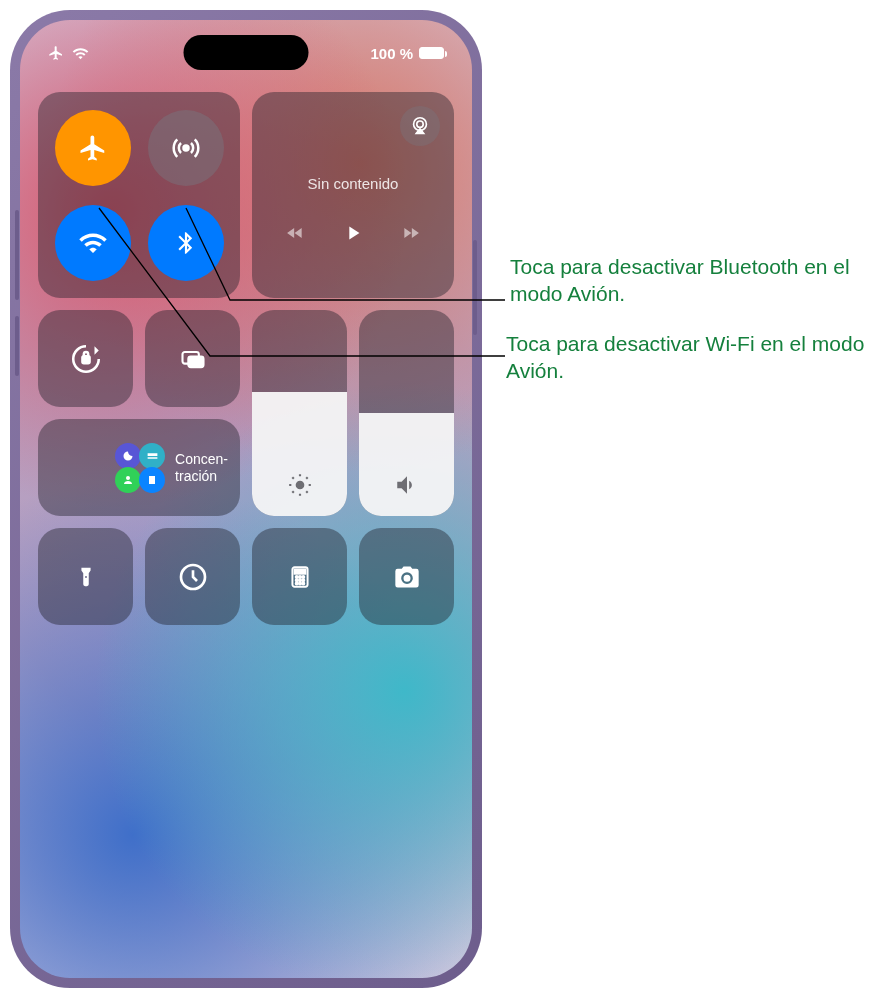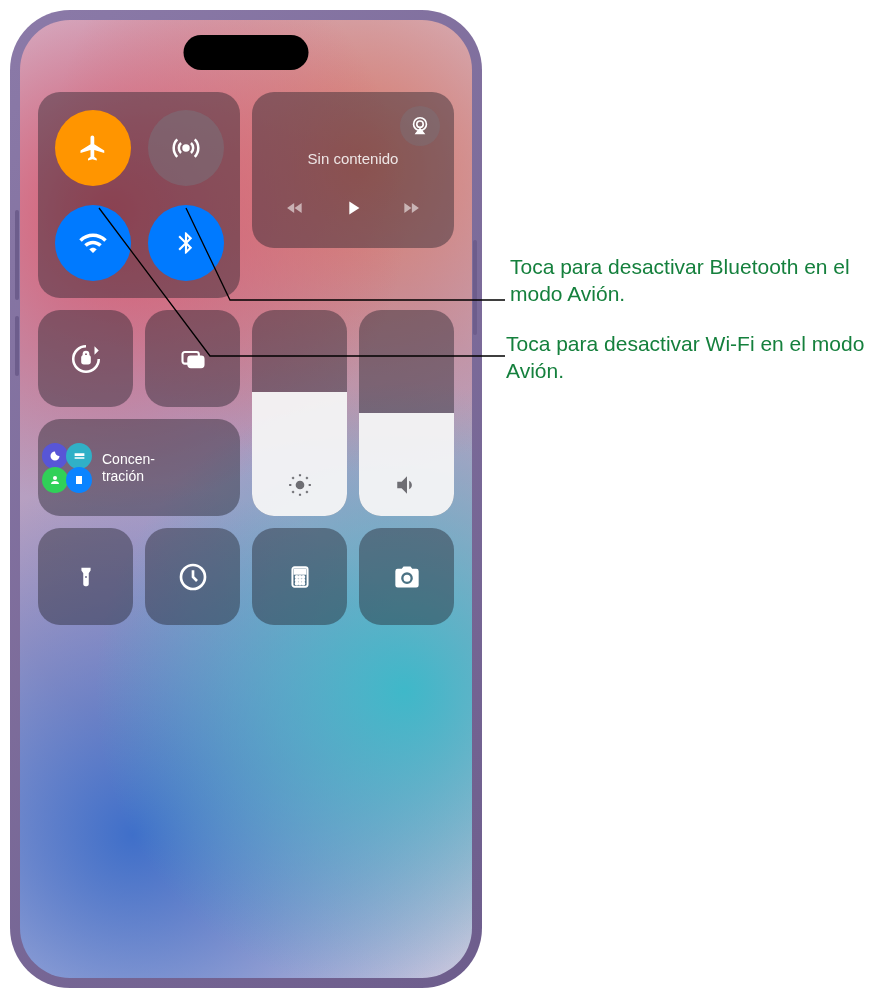--- a/index.html
+++ b/index.html
@@ -119,21 +119,21 @@
     align-self: center;
   }
   .bg-orange { background: #ff9500; }
   .bg-dim { background: rgba(120,120,128,0.45); }
   .bg-blue { background: #007aff; }
   
   
   .media {
     grid-column: span 2;
     grid-row: span 2;
-    height: 156px;
+    height: 206px;
     flex-direction: column;
     color: #fff;
   }
   .airplay-btn {
     position: absolute;
     top: 14px; right: 14px;
     width: 40px; height: 40px;
     border-radius: 50%;
     background: rgba(120,120,128,0.35);
     display: flex; align-items: center; justify-content: center;
@@ -151,22 +151,22 @@
   .media-controls .play { color: #fff; }
   
   
   .single {
     color: #fff;
   }
   
   
   .focus {
     grid-column: span 2;
-    padding: 12px 4px;
-    justify-content: flex-start;
+    padding: 12px 12px;
+    justify-content: flex-end;
     gap: 10px;
     color: #fff;
   }
   .focus-icons {
     position: relative;
     width: 50px; height: 50px;
     flex-shrink: 0;
   }
   .focus-dot {
     position: absolute;
@@ -243,20 +243,38 @@
 </head>
 <body>
 
 <div class="phone">
   <div class="btns"></div>
   <div class="btns2"></div>
   <div class="rbtn"></div>
   <div class="screen">
     <div class="notch"></div>
 
+    <div class="status-bar">
+      <div class="status-left">
+        <span>
+          <svg class="ic" width="16" height="16" viewBox="0 0 24 24" fill="#fff">
+              <path d="M21 16v-2l-8-5V3.5c0-.83-.67-1.5-1.5-1.5S10 2.67 10 3.5V9l-8 5v2l8-2.5V19l-2 1.5V22l3.5-1 3.5 1v-1.5L13 19v-5.5l8 2.5z"></path>
+            </svg>
+        </span>
+        <span>
+          <svg class="ic" width="17" height="17" viewBox="0 0 24 24" fill="#fff">
+              <path d="M1 9l2 2c4.97-4.97 13.03-4.97 18 0l2-2C16.93 2.93 7.08 2.93 1 9zm8 8l3 3 3-3c-1.65-1.66-4.34-1.66-6 0zm-4-4l2 2c2.76-2.76 7.24-2.76 10 0l2-2C15.14 9.14 8.87 9.14 5 13z"></path>
+            </svg>
+        </span>
+      </div>
+      <div class="status-right">
+        <span>100 %</span>
+        <span class="battery-body"></span>
+      </div>
+    </div>
 
     <div class="cc">
 
       <div class="module connectivity">
         <div class="conn-btn bg-orange">
           <svg class="ic" width="30" height="30" viewBox="0 0 24 24" fill="#fff">
               <path d="M21 16v-2l-8-5V3.5c0-.83-.67-1.5-1.5-1.5S10 2.67 10 3.5V9l-8 5v2l8-2.5V19l-2 1.5V22l3.5-1 3.5 1v-1.5L13 19v-5.5l8 2.5z"></path>
             </svg>
         </div>
         <div class="conn-btn bg-dim">

